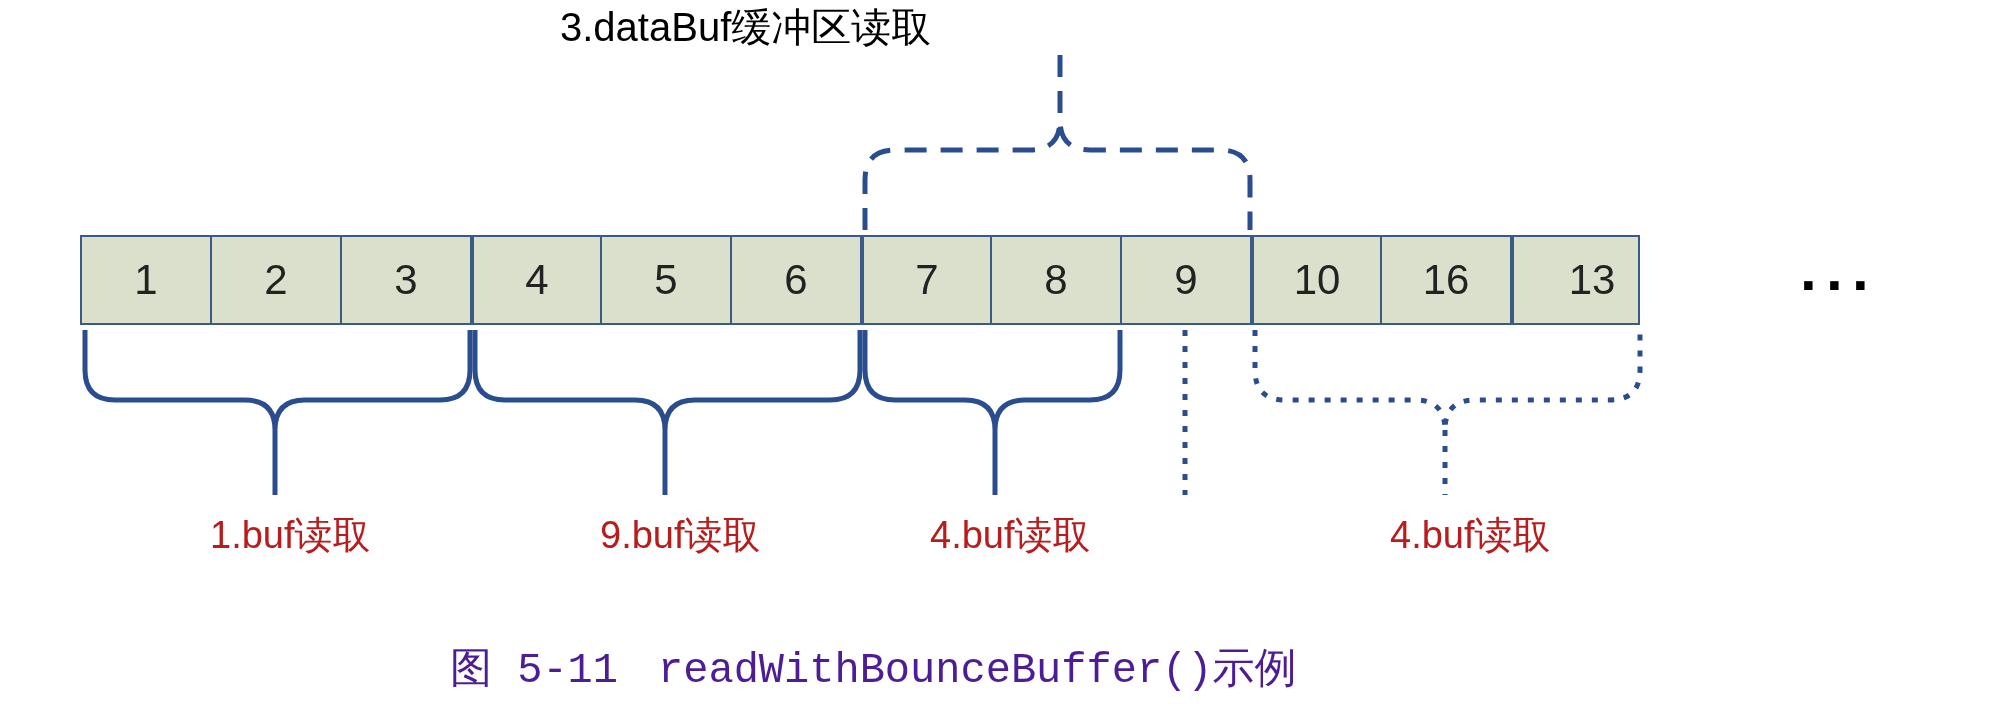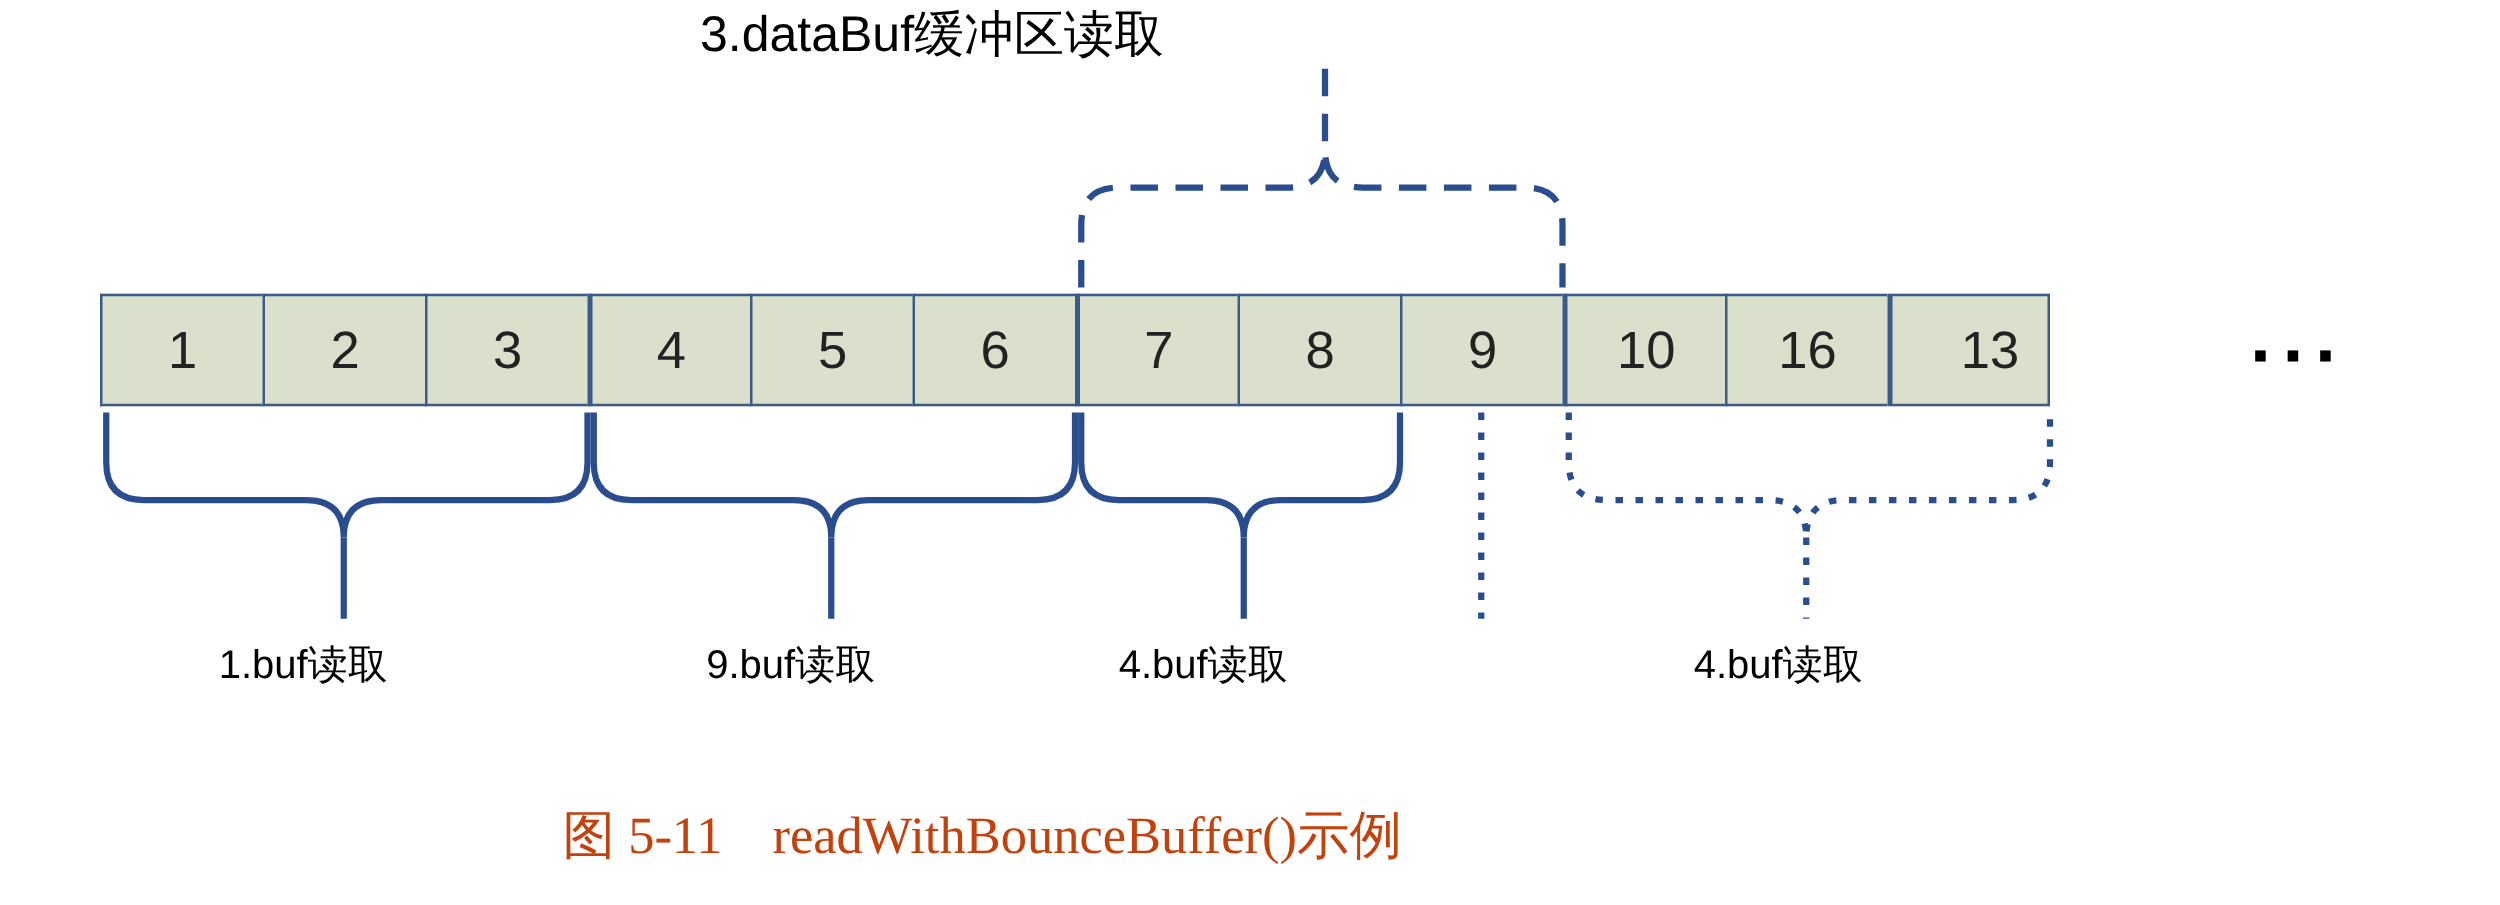--- a/index.html
+++ b/index.html
@@ -64,31 +64,32 @@
       position: absolute;
       left: 0;
       top: 0;
       width: 1840px;
       height: 724px;
       pointer-events: none;
     }
     .bottom-label {
       position: absolute;
       top: 510px;
-      font-size: 32px;
-      color: #000000;
+      font-size: 38px;
+      color: #b91c1c;
       white-space: nowrap;
+      margin-left: 35px;
     }
     .caption {
       position: absolute;
       top: 640px;
       left: 370px;
       font-size: 42px;
-      color: #c2410c;
-      font-family: Liberation Serif, serif;
+      color: #4c1d95;
+      font-family: Liberation Mono, monospace;
     }
     .caption .gap { display:inline-block; width: 40px; }
   </style>
 </head>
 <body>
 
 <div class="diagram">
 
   <div class="top-label">3.dataBuf缓冲区读取</div>
 

